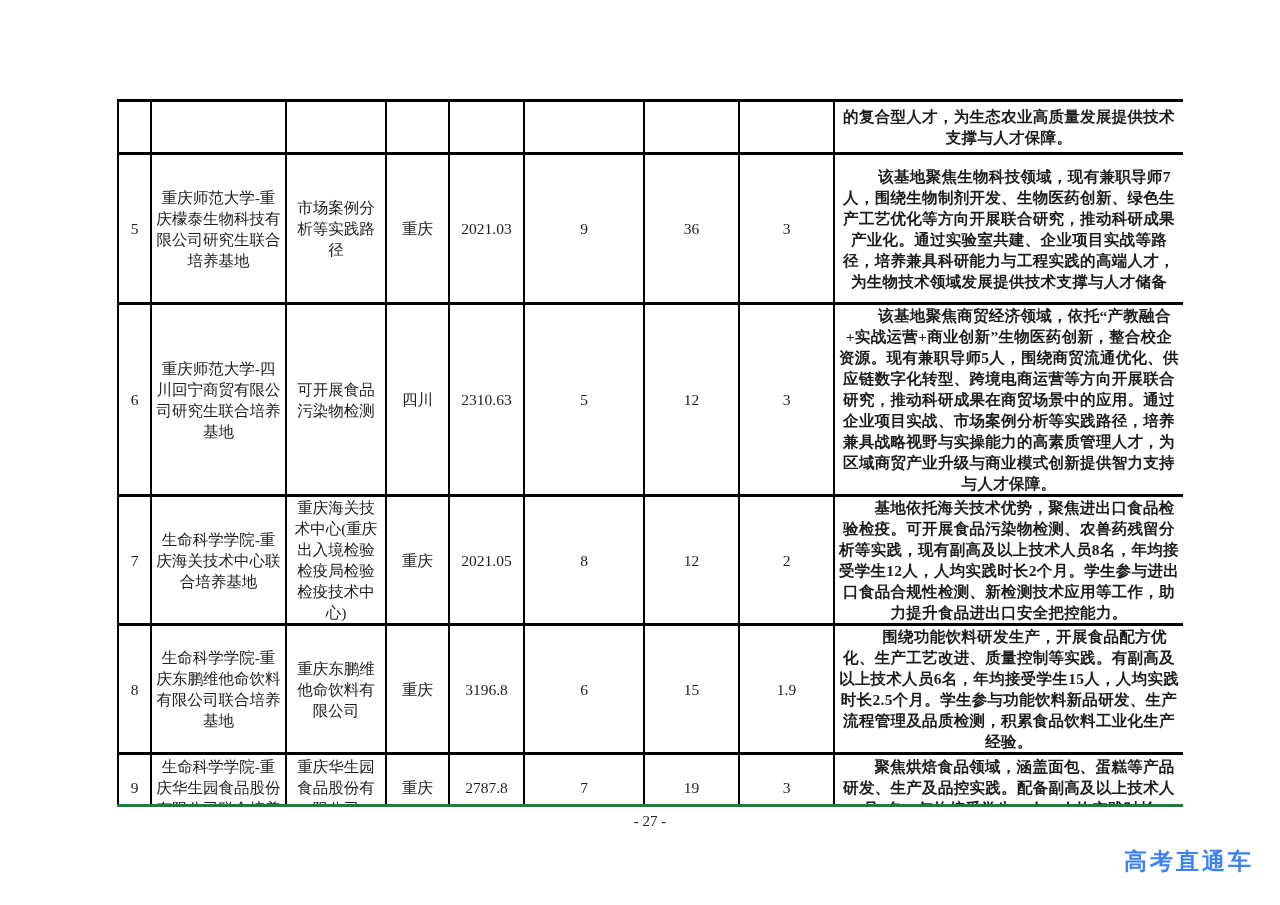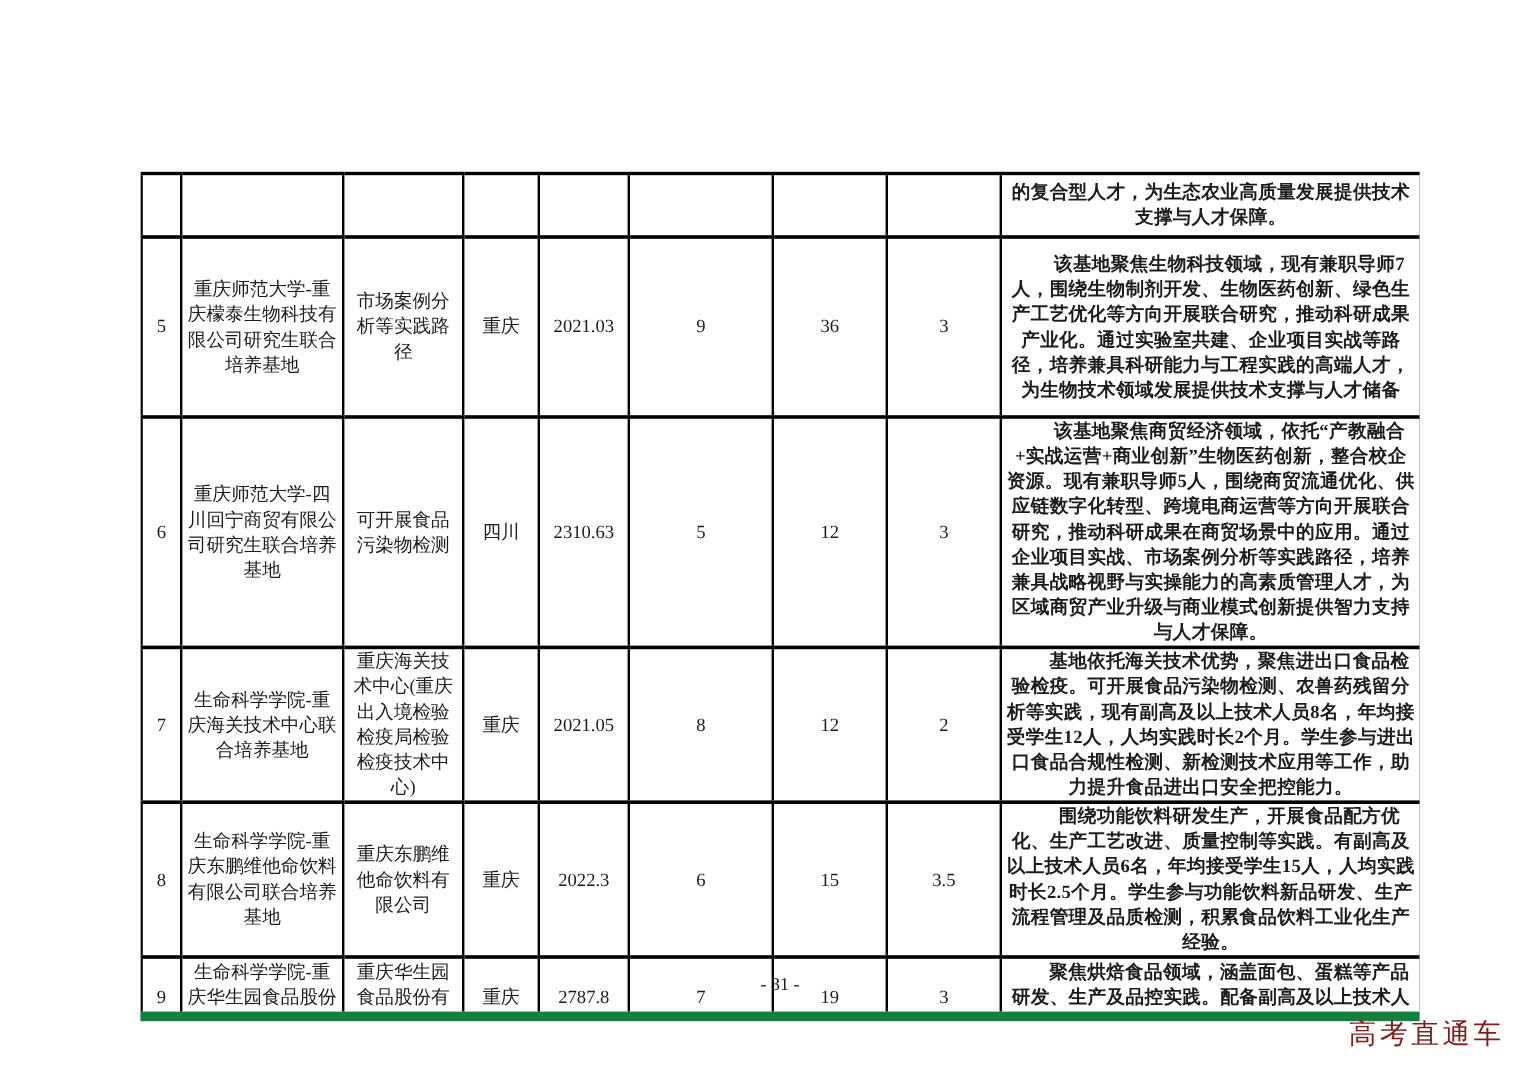--- a/index.html
+++ b/index.html
@@ -9,23 +9,22 @@
     background:#ffffff;
     font-family:"Liberation Serif","DejaVu Serif",serif;
     color:#1c1c1c;
     overflow:hidden;
   }
   .table-wrap{
     position:absolute;
     left:117px;top:99px;
     width:1066px;height:708px;
     overflow:hidden;
-    border-bottom:8px solid #15803d;
+    border-bottom:3px solid #15803d;
     box-sizing:border-box;
-    margin-top:44px;
   }
   table.doc-table{
     border-collapse:collapse;
     table-layout:fixed;
     width:1066px;
   }
   table.doc-table td{
     border:2px solid #000;
     border-top-width:3px;
     border-bottom-width:3px;
@@ -61,22 +60,23 @@
     text-align:center;
     font-size:15px;
     color:#222;
   }
   .watermark{
     position:absolute;
     right:26px;top:846px;
     font-family:"Liberation Sans","DejaVu Sans",sans-serif;
     font-size:23px;
     letter-spacing:3px;
-    color:#7f1d1d;
+    color:#3b82f6;
     text-shadow:1px 1px 0 #ffffff;
+    font-weight:bold;
   }
 </style>
 </head>
 <body>
 
 <div class="page">
 
   <div class="table-wrap">
     <table class="doc-table">
       <colgroup>
@@ -146,24 +146,24 @@
         <td class="desc">
           <p>基地依托海关技术优势，聚焦进出口食品检验检疫。可开展食品污染物检测、农兽药残留分析等实践，现有副高及以上技术人员8名，年均接受学生12人，人均实践时长2个月。学生参与进出口食品合规性检测、新检测技术应用等工作，助力提升食品进出口安全把控能力。</p>
         </td>
       </tr>
 
       <tr class="r-8">
         <td>8</td>
         <td>生命科学学院-重庆东鹏维他命饮料有限公司联合培养基地</td>
         <td>重庆东鹏维他命饮料有限公司</td>
         <td>重庆</td>
-        <td>2022.3</td>
+        <td>3196.8</td>
         <td>6</td>
         <td>15</td>
-        <td>3.5</td>
+        <td>1.9</td>
         <td class="desc">
           <p>围绕功能饮料研发生产，开展食品配方优化、生产工艺改进、质量控制等实践。有副高及以上技术人员6名，年均接受学生15人，人均实践时长2.5个月。学生参与功能饮料新品研发、生产流程管理及品质检测，积累食品饮料工业化生产经验。</p>
         </td>
       </tr>
 
       <tr class="r-9">
         <td>
               <div class="clip">9</div>
             </td>
         <td>
@@ -191,17 +191,17 @@
           <div class="clip">
                 <p>聚焦烘焙食品领域，涵盖面包、蛋糕等产品研发、生产及品控实践。配备副高及以上技术人员7名，年均接受学生18人，人均实践时长</p>
               </div>
         </td>
       </tr>
 
     </tbody>
       </table>
   </div>
 
-  <div class="page-number">- 31 -</div>
+  <div class="page-number">- 27 -</div>
 
   <div class="watermark">高考直通车</div>
 
 </div>
 
 </body></html>

